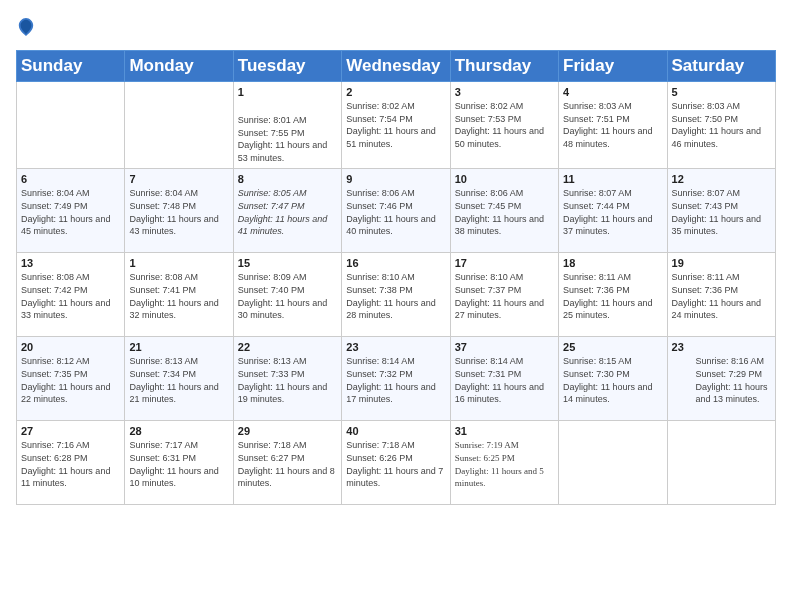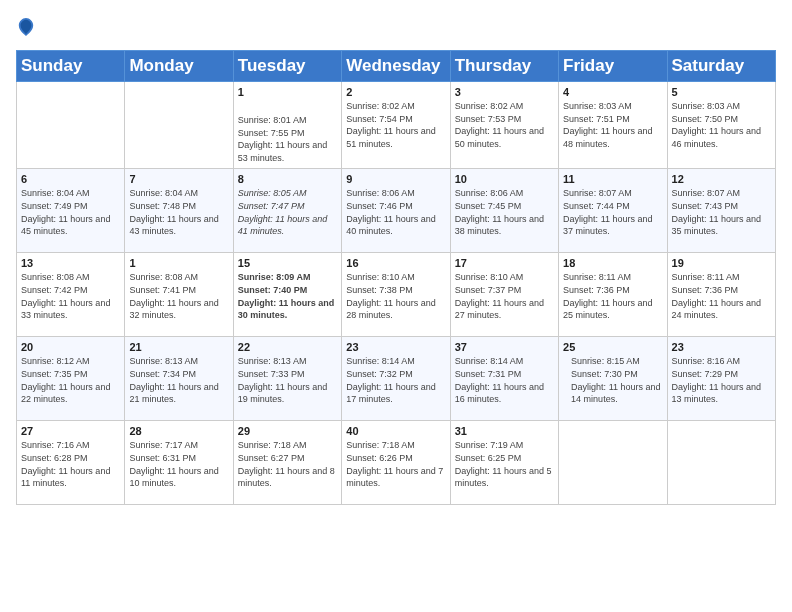--- a/index.html
+++ b/index.html
@@ -208,21 +208,21 @@
 Daylight: 11 hours and 33 minutes.</div>
         </td>
         <td>
           <span class="day-num">1</span>
           <div class="cell-text" style="white-space: pre-line;">Sunrise: 8:08 AM
 Sunset: 7:41 PM
 Daylight: 11 hours and 32 minutes.</div>
         </td>
         <td>
           <span class="day-num">15</span>
-          <div class="cell-text" style="white-space: pre-line; font-weight: bold;">Sunrise: 8:09 AM
+          <div class="cell-text" style="white-space: pre-line;">Sunrise: 8:09 AM
 Sunset: 7:40 PM
 Daylight: 11 hours and 30 minutes.</div>
         </td>
         <td>
           <span class="day-num">16</span>
           <div class="cell-text" style="white-space: pre-line;">Sunrise: 8:10 AM
 Sunset: 7:38 PM
 Daylight: 11 hours and 28 minutes.</div>
         </td>
         <td>
@@ -270,27 +270,27 @@
 Daylight: 11 hours and 17 minutes.</div>
         </td>
         <td>
           <span class="day-num">37</span>
           <div class="cell-text" style="white-space: pre-line;">Sunrise: 8:14 AM
 Sunset: 7:31 PM
 Daylight: 11 hours and 16 minutes.</div>
         </td>
         <td>
           <span class="day-num">25</span>
-          <div class="cell-text" style="white-space: pre-line; margin-left: 8px;">Sunrise: 8:15 AM
+          <div class="cell-text" style="white-space: pre-line;">Sunrise: 8:15 AM
 Sunset: 7:30 PM
 Daylight: 11 hours and 14 minutes.</div>
         </td>
         <td>
           <span class="day-num">23</span>
-          <div class="cell-text" style="white-space: pre-line;">Sunrise: 8:16 AM
+          <div class="cell-text" style="white-space: pre-line; margin-left: 24px;">Sunrise: 8:16 AM
 Sunset: 7:29 PM
 Daylight: 11 hours and 13 minutes.</div>
         </td>
       </tr>
       <tr>
         <td>
           <span class="day-num">27</span>
           <div class="cell-text" style="white-space: pre-line;">Sunrise: 7:16 AM
 Sunset: 6:28 PM
 Daylight: 11 hours and 11 minutes.</div>
@@ -308,21 +308,21 @@
 Daylight: 11 hours and 8 minutes.</div>
         </td>
         <td>
           <span class="day-num">40</span>
           <div class="cell-text" style="white-space: pre-line;">Sunrise: 7:18 AM
 Sunset: 6:26 PM
 Daylight: 11 hours and 7 minutes.</div>
         </td>
         <td>
           <span class="day-num">31</span>
-          <div class="cell-text" style="white-space: pre-line;">Sunrise: 7:19 AM
+          <div class="cell-text" style="white-space: pre-line; font-family: Liberation Serif, serif;">Sunrise: 7:19 AM
 Sunset: 6:25 PM
 Daylight: 11 hours and 5 minutes.</div>
         </td>
         <td class="empty-cell"></td>
         <td class="empty-cell"></td>
       </tr>
     </tbody>
 </table>
 
 </body></html>

